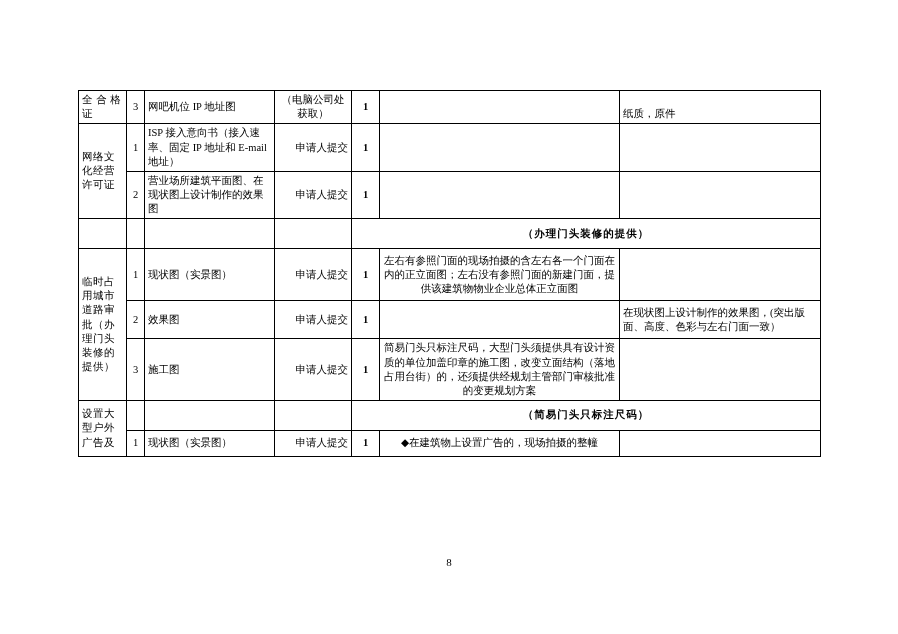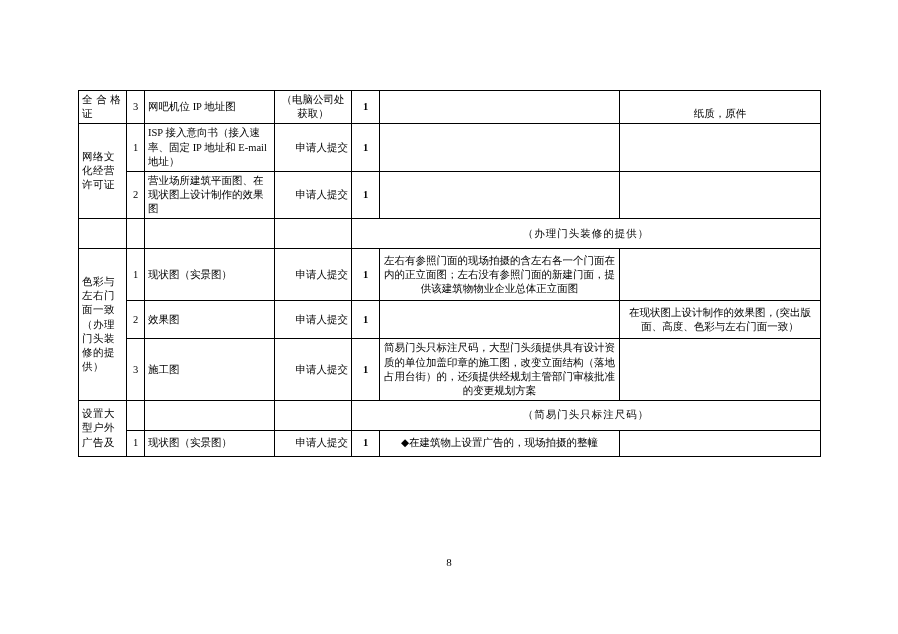--- a/index.html
+++ b/index.html
@@ -36,31 +36,31 @@
     line-height: 1.35;
     font-family: "Liberation Serif", "DejaVu Serif", serif;
   }
   
   .c-cat   { width: 48px;  text-align: left; }
   .c-no    { width: 18px;  text-align: center; }
   .c-item  { width: 130px; text-align: left; }
   .c-src   { width: 77px;  text-align: right; }
   .c-qty   { width: 28px;  text-align: center; font-weight: bold; }
   .c-note  { width: 240px; text-align: center; }
-  .c-rem   { width: 201px; text-align: center; }
+  .c-rem   { width: 201px; text-align: left; }
 
   .cat-v {
     letter-spacing: 0.5px;
     line-height: 1.55;
     font-size: 10.5px;
   }
   .banner {
     text-align: center;
     font-size: 12.5px;
-    font-weight: normal;
+    font-weight: bold;
     letter-spacing: 1px;
   }
   .pgnum {
     position: absolute;
     top: 556px;
     left: 0;
     width: 898px;
     text-align: center;
     font-size: 11px;
     font-family: "Liberation Serif", "DejaVu Serif", serif;
@@ -118,21 +118,21 @@
 
         <tr class="h30">
           <td class="c-cat"></td>
           <td class="c-no"></td>
           <td class="c-item"></td>
           <td class="c-src"></td>
           <td class="banner" colspan="3">（办理门头装修的提供）</td>
         </tr>
 
         <tr class="tall">
-          <td class="c-cat cat-v" rowspan="3">色彩与左右门面一致（办理门头装修的提供）</td>
+          <td class="c-cat cat-v" rowspan="3">临时占用城市道路审批（办理门头装修的提供）</td>
           <td class="c-no">1</td>
           <td class="c-item">现状图（实景图）</td>
           <td class="c-src">申请人提交</td>
           <td class="c-qty">1</td>
           <td class="c-note">左右有参照门面的现场拍摄的含左右各一个门面在内的正立面图；左右没有参照门面的新建门面，提供该建筑物物业企业总体正立面图</td>
           <td class="c-rem"></td>
         </tr>
 
         <tr class="h38">
           <td class="c-no">2</td>

